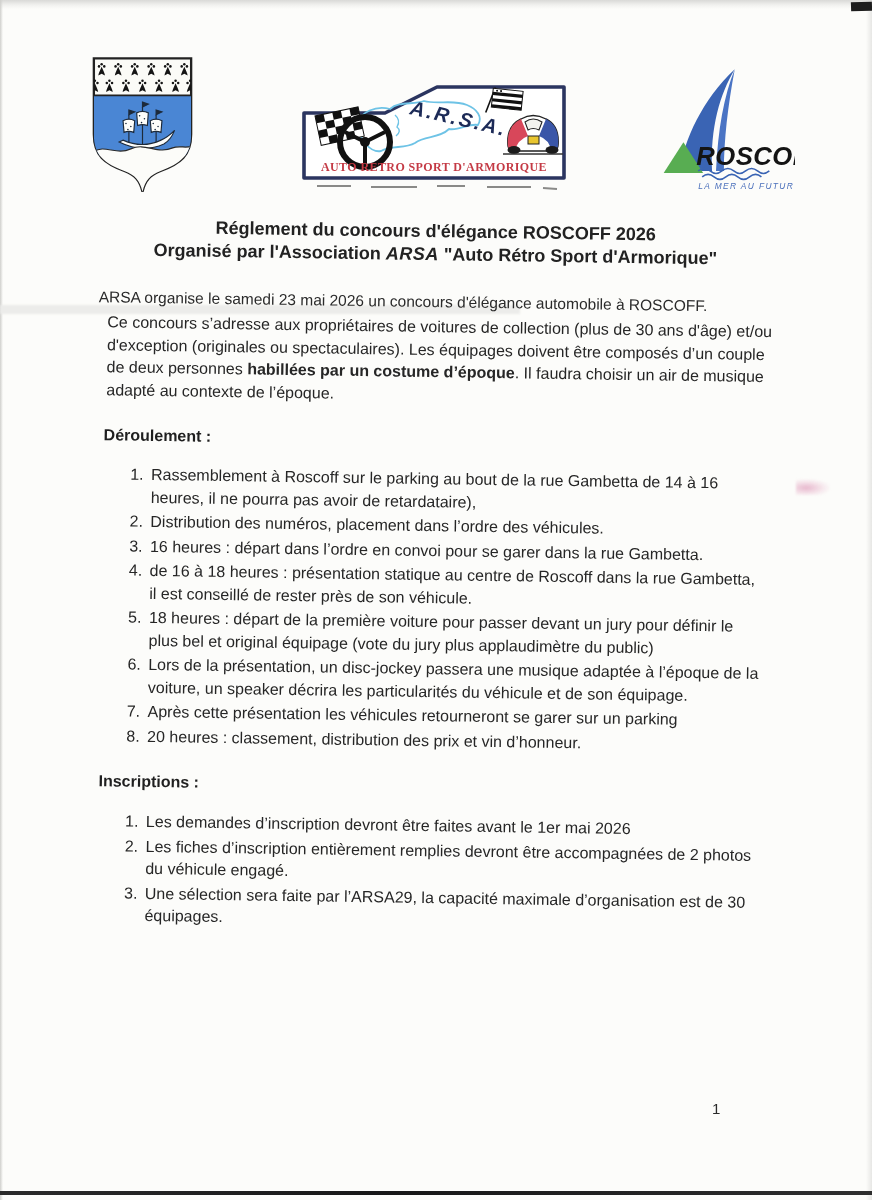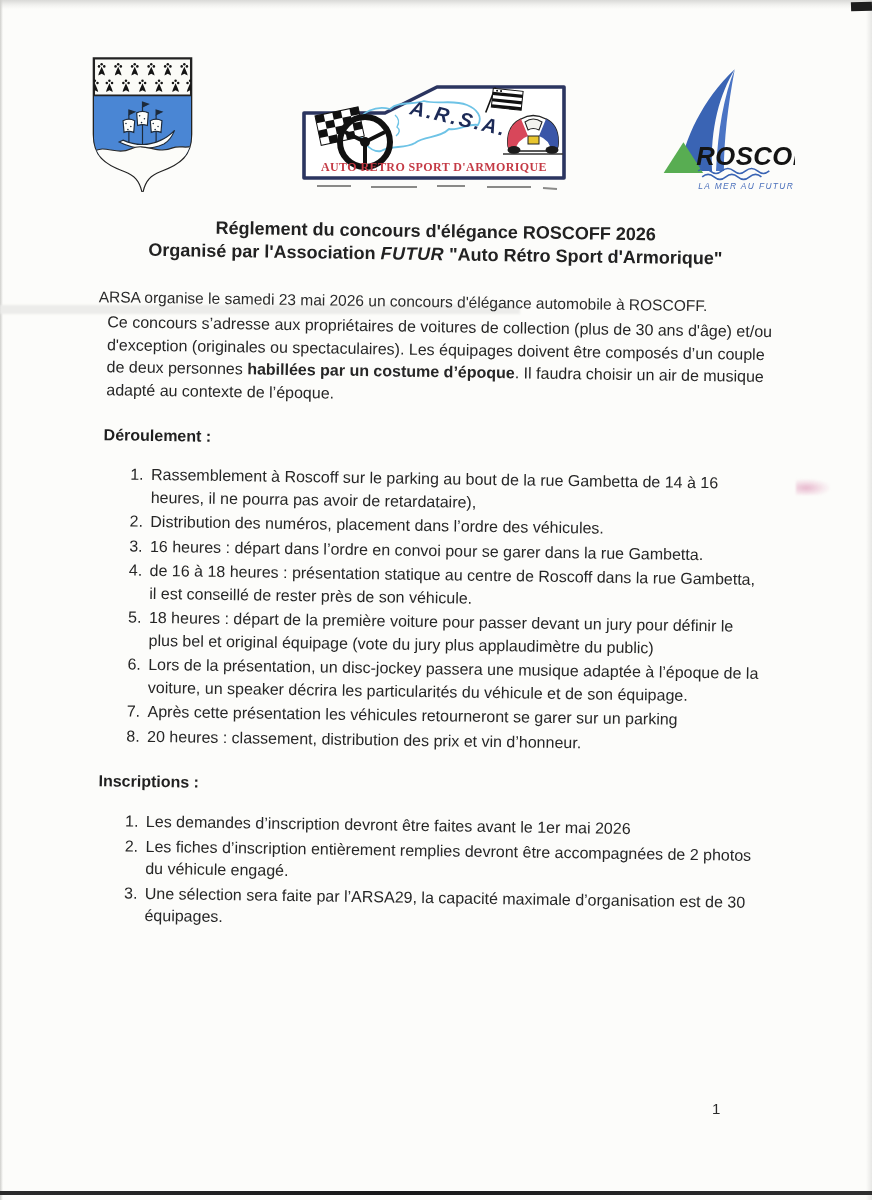--- a/index.html
+++ b/index.html
@@ -180,21 +180,21 @@
       <g fill="none" stroke="#3a64b4" stroke-width="1.6">
         <path d="M62,106 q6,-5 12,0 q6,5 12,0 q6,-5 12,0 q6,5 12,0 q6,-5 12,0 q6,5 12,0"></path>
         <path d="M66,112 q6,-5 12,0 q6,5 12,0 q6,-5 12,0 q6,5 12,0 q6,-5 12,0"></path>
       </g>
       <text x="62" y="124" font-family="Liberation Sans, sans-serif" font-size="8.5" font-style="italic" fill="#4a6fbb" letter-spacing="1.4">LA MER AU FUTUR</text>
     </svg>
   </div>
 
   <div class="doc">
     <div class="title-1">Réglement du concours d'élégance ROSCOFF 2026</div>
-    <div class="title-2"><span>Organisé par l'Association </span><span class="arsa">FUTUR</span><span> "Auto Rétro Sport d'Armorique"</span></div>
+    <div class="title-2"><span>Organisé par l'Association </span><span class="arsa">ARSA</span><span> "Auto Rétro Sport d'Armorique"</span></div>
 
     <p class="intro-line">ARSA organise le samedi 23 mai 2026 un concours d'élégance automobile à ROSCOFF.</p>
 
     <p class="intro-para"><span>Ce concours s’adresse aux propriétaires de voitures de collection (plus de 30 ans d'âge) et/ou d'exception (originales ou spectaculaires). Les équipages doivent être composés d’un couple de deux personnes </span><b>habillées par un costume d’époque</b><span>. Il faudra choisir un air de musique adapté au contexte de l’époque.</span></p>
 
     <div class="sec-head">Déroulement :</div>
     <ol class="items">
       <li>Rassemblement à Roscoff sur le parking au bout de la rue Gambetta de 14 à 16 heures, il ne pourra pas avoir de retardataire),</li>
       <li>Distribution des numéros, placement dans l’ordre des véhicules.</li>
       <li>16 heures : départ dans l’ordre en convoi pour se garer dans la rue Gambetta.</li>

